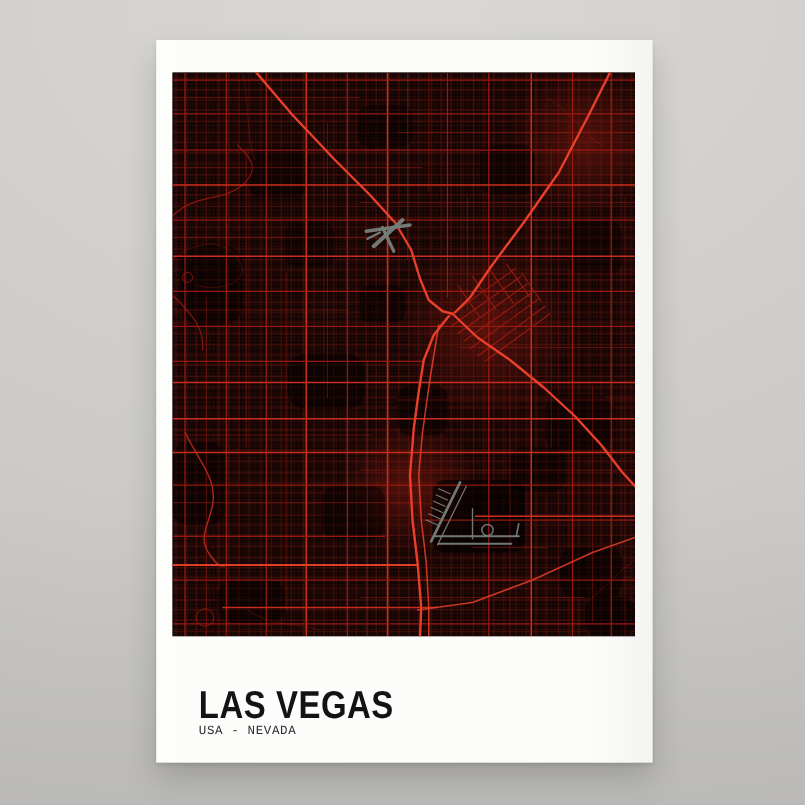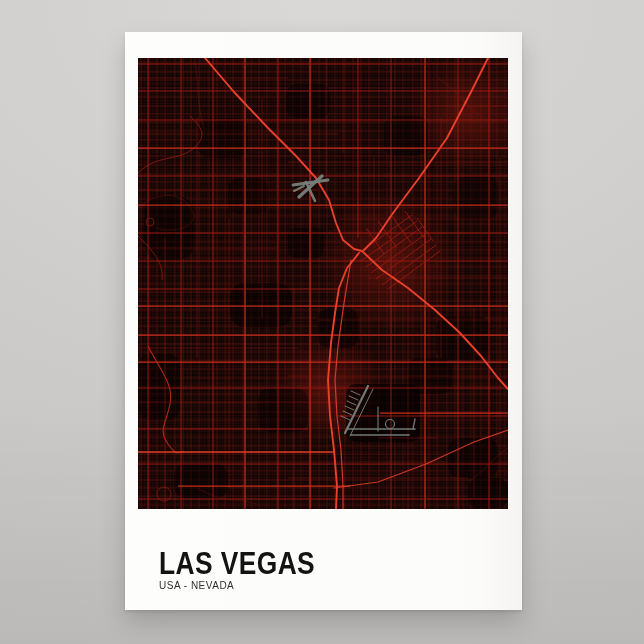--- a/index.html
+++ b/index.html
@@ -9,21 +9,21 @@
       linear-gradient(180deg, rgba(0,0,0,0) 60%, rgba(0,0,0,0.05) 100%),
       radial-gradient(150% 105% at 50% 0%, #d9d8d6 0%, #cdccca 55%, #c4c3c1 100%);}
   .poster{position:absolute;left:125px;top:32px;width:397px;height:578px;
     background:linear-gradient(90deg,#fdfdfc 0%, #fcfcfb 86%, #f5f4f3 100%);
     box-shadow:0 2px 3px rgba(0,0,0,.10), 0 12px 24px rgba(0,0,0,.17);}
   .map-frame{position:absolute;left:13px;top:26px;width:370px;height:451px;background:#0b0302;}
   .map-frame svg{display:block;width:100%;height:100%;}
   .caption{position:absolute;left:34px;top:519px;color:#161616;}
   .title{font-size:31px;font-weight:bold;line-height:26px;letter-spacing:.5px;
     transform:scaleX(.85);transform-origin:left top;white-space:nowrap;color:#131313;}
-  .subtitle{margin-top:3px;font-size:10px;letter-spacing:.5px;color:#2e2e2e;white-space:nowrap;}
+  .subtitle{margin-top:3px;font-size:10px;letter-spacing:.5px;color:#2e2e2e;white-space:nowrap;font-family:Liberation Mono, monospace;}
   .coords{margin-top:2px;font-size:10.5px;letter-spacing:.2px;color:#2e2e2e;white-space:nowrap;}
 </style>
 </head>
 <body>
 
 <div class="scene">
   <div class="poster">
     <div class="map-frame">
       <svg id="map-svg" viewBox="0 0 370 451">
           <defs>

